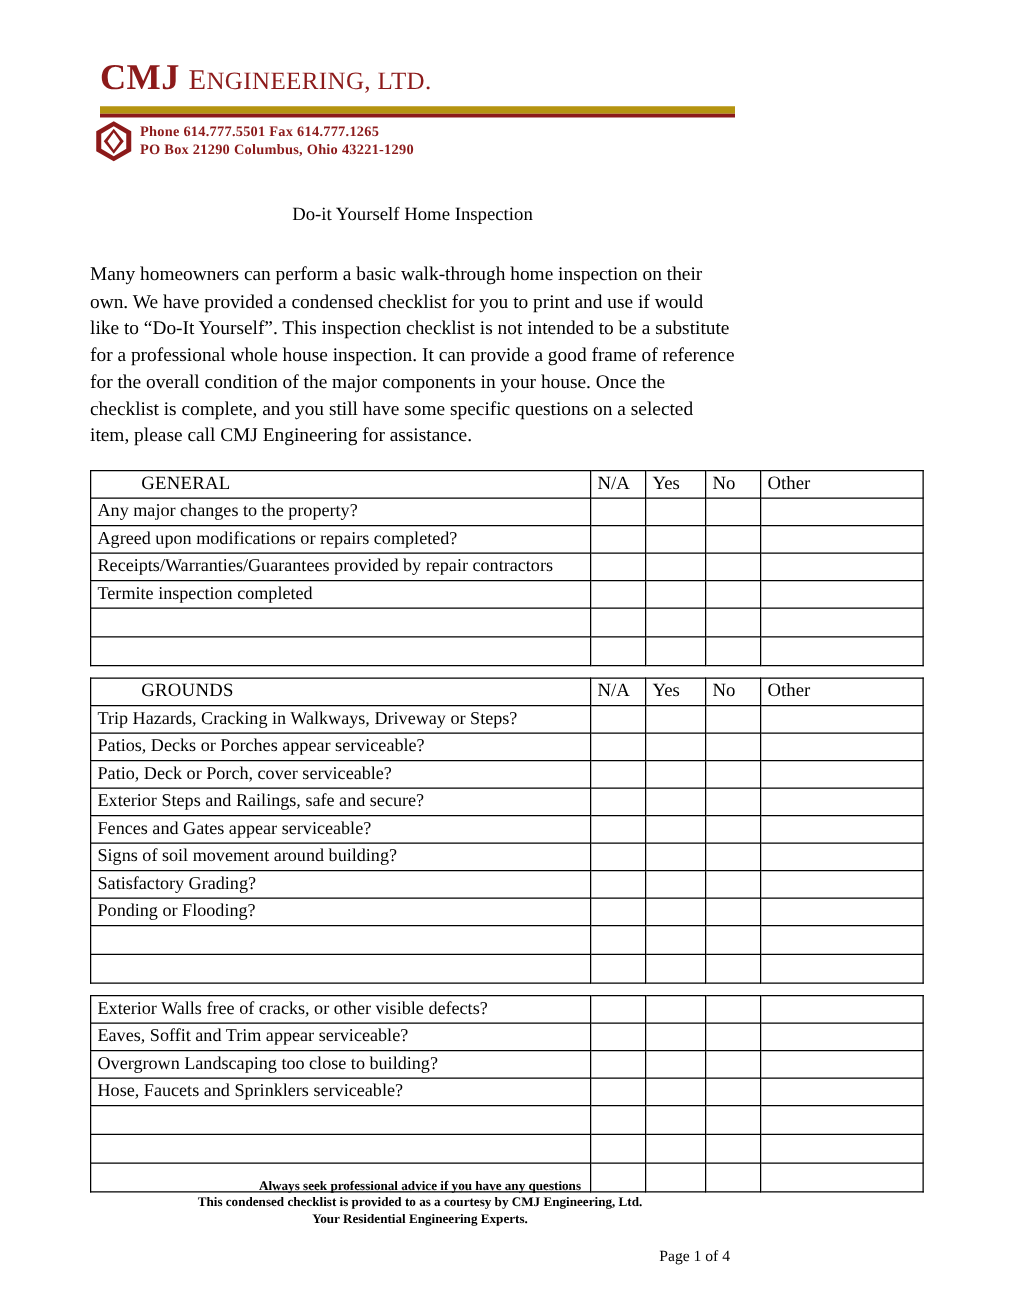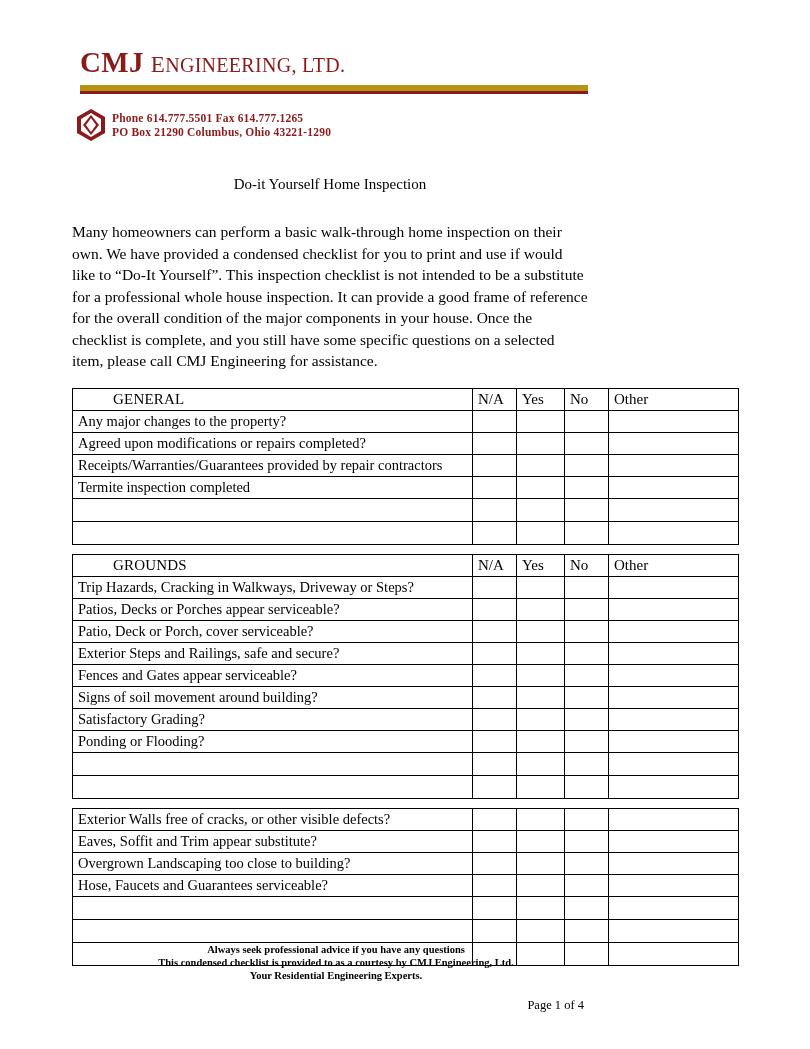--- a/index.html
+++ b/index.html
@@ -62,21 +62,21 @@
   .rule-red {
     position: absolute;
     left: 8px;
     right: 0;
     top: 6px;
     height: 3px;
     background: #8c1a1a;
   }
   .contact-block {
     position: relative;
-    margin-top: 17px;
+    margin-top: 5px;
     padding-left: 40px;
     min-height: 34px;
   }
   .logo-mark {
     position: absolute;
     left: 2px;
     top: -4px;
     width: 34px;
     height: 34px;
   }
@@ -330,35 +330,35 @@
           <td colspan="5"></td>
         </tr>
         <tr class="">
           <td class="c-label two-line">Exterior Walls free of cracks, or other visible defects?</td>
           <td class="c-na"></td>
           <td class="c-yes"></td>
           <td class="c-no"></td>
           <td class="c-other"></td>
         </tr>
         <tr class="">
-          <td class="c-label two-line">Eaves, Soffit and Trim appear substitute?</td>
+          <td class="c-label two-line">Eaves, Soffit and Trim appear serviceable?</td>
           <td class="c-na"></td>
           <td class="c-yes"></td>
           <td class="c-no"></td>
           <td class="c-other"></td>
         </tr>
         <tr class="">
           <td class="c-label two-line">Overgrown Landscaping too close to building?</td>
           <td class="c-na"></td>
           <td class="c-yes"></td>
           <td class="c-no"></td>
           <td class="c-other"></td>
         </tr>
         <tr class="">
-          <td class="c-label two-line">Hose, Faucets and Guarantees serviceable?</td>
+          <td class="c-label two-line">Hose, Faucets and Sprinklers serviceable?</td>
           <td class="c-na"></td>
           <td class="c-yes"></td>
           <td class="c-no"></td>
           <td class="c-other"></td>
         </tr>
         <tr class="blank">
           <td class="c-label two-line"></td>
           <td class="c-na"></td>
           <td class="c-yes"></td>
           <td class="c-no"></td>

